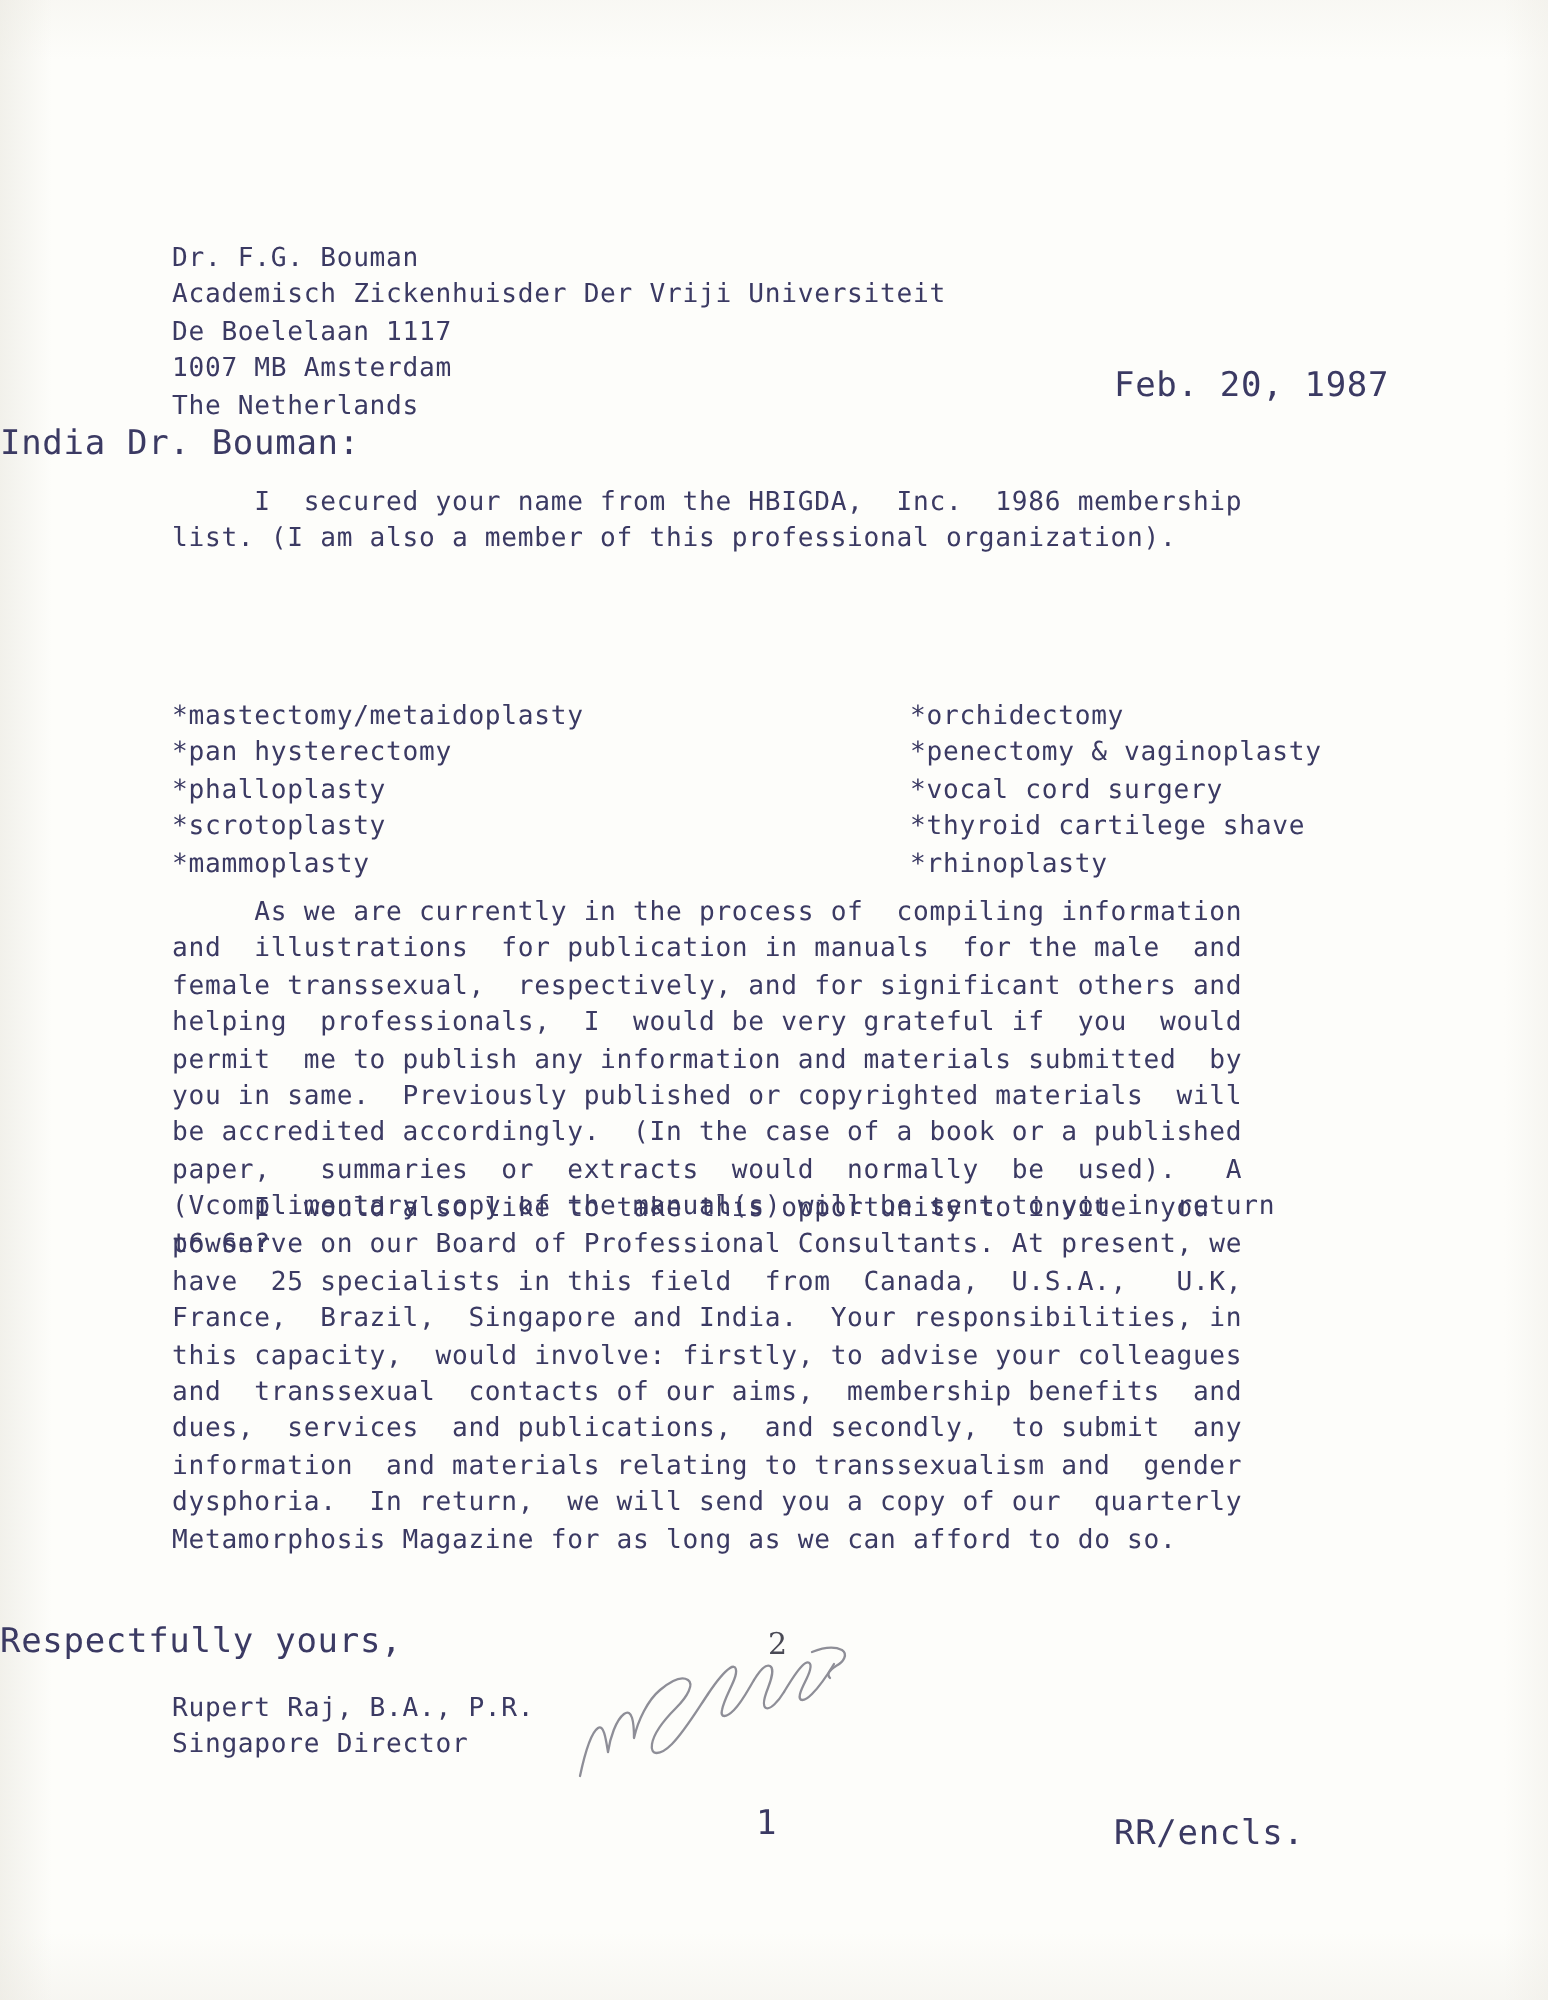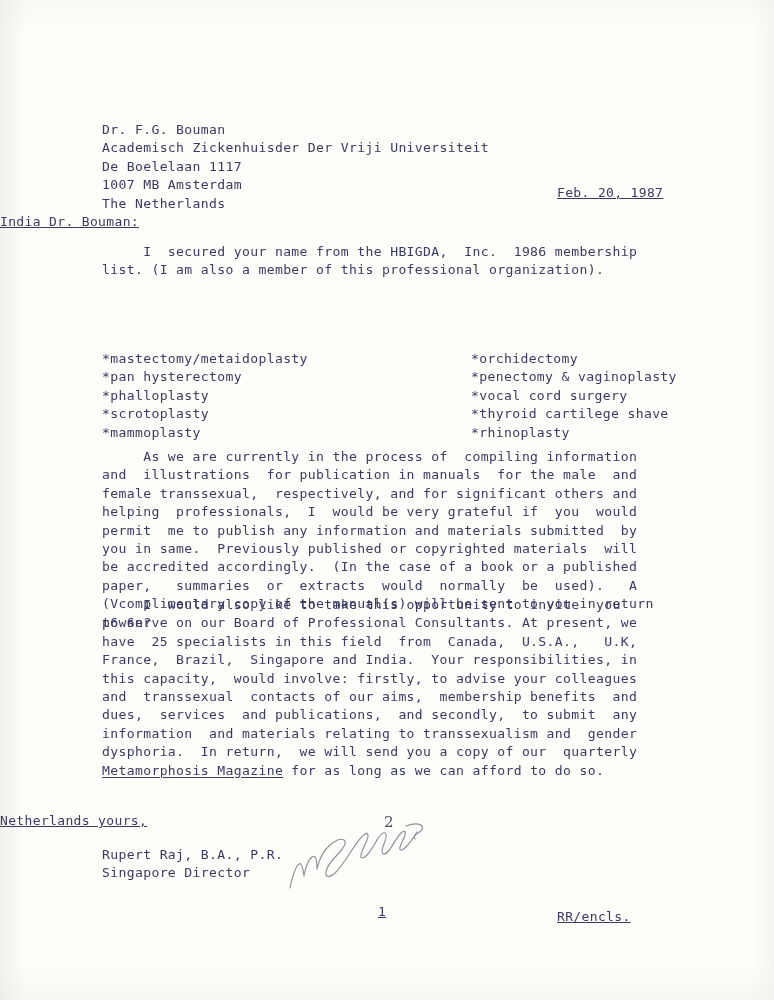--- a/index.html
+++ b/index.html
@@ -45,58 +45,55 @@
     width: 774px;
     height: 1000px;
     z-index: 1;
   }
 
   
   .tw {
     position: absolute;
     color: #3b3a63;
     font-family: "DejaVu Sans Mono", "Liberation Mono", monospace;
-    font-size: 13px;
+    font-size: 17px;
     line-height: 18.4px;
     letter-spacing: 0.35px;
     white-space: pre;
-    text-decoration: underline;
     -webkit-font-smoothing: none;
   }
 
   .blk {
     position: absolute;
     left: 86px;
     color: #3b3a63;
     font-family: "DejaVu Sans Mono", "Liberation Mono", monospace;
     font-size: 13.1px;
     line-height: 18.4px;
     letter-spacing: 0.35px;
     white-space: pre;
-    margin-left: 16px;
   }
 
   #addr       { top: 121px; }
   #date       { top: 184px; left: 557px; }
   #salutation { top: 213px; }
   #para1      { top: 243px; }
   #para2      { top: 292px; }
   #proc-col-1 { top: 350px; left: 86px; }
   #proc-col-2 { top: 350px; left: 455px; }
   #para3      { top: 448px; }
   #para4      { top: 596px; }
   #para5      { top: 766px; }
   #closing    { top: 812px; }
   #signature  { top: 846px; }
   #encls      { top: 864px; left: 557px; margin-top: 44px; }
   #pagenum    { top: 903px; left: 378px; }
 
   
   .ul {
-    text-decoration: underline;
     text-underline-offset: 2px;
     text-align: center;
   }
 
   
   #handwriting {
     position: absolute;
     left: 284px;
     top: 812px;
     width: 150px;
@@ -165,21 +162,21 @@
 have  25 specialists in this field  from  Canada,  U.S.A.,   U.K,
 France,  Brazil,  Singapore and India.  Your responsibilities, in
 this capacity,  would involve: firstly, to advise your colleagues
 and  transsexual  contacts of our aims,  membership benefits  and
 dues,  services  and publications,  and secondly,  to submit  any
 information  and materials relating to transsexualism and  gender
 dysphoria.  In return,  we will send you a copy of our  quarterly
 </span><span class="ul">Metamorphosis Magazine</span><span> for as long as we can afford to do so.</span></div>
 
 
-    <div class="tw" id="closing">Netherlands yours,</div>
+    <div class="tw" id="closing">Respectfully yours,</div>
 
     <div class="blk" id="signature">Rupert Raj, B.A., P.R.
 Singapore Director</div>
 
     <div class="tw" id="encls">RR/encls.</div>
 
     <div class="tw" id="pagenum">1</div>
 
   </div>
 

